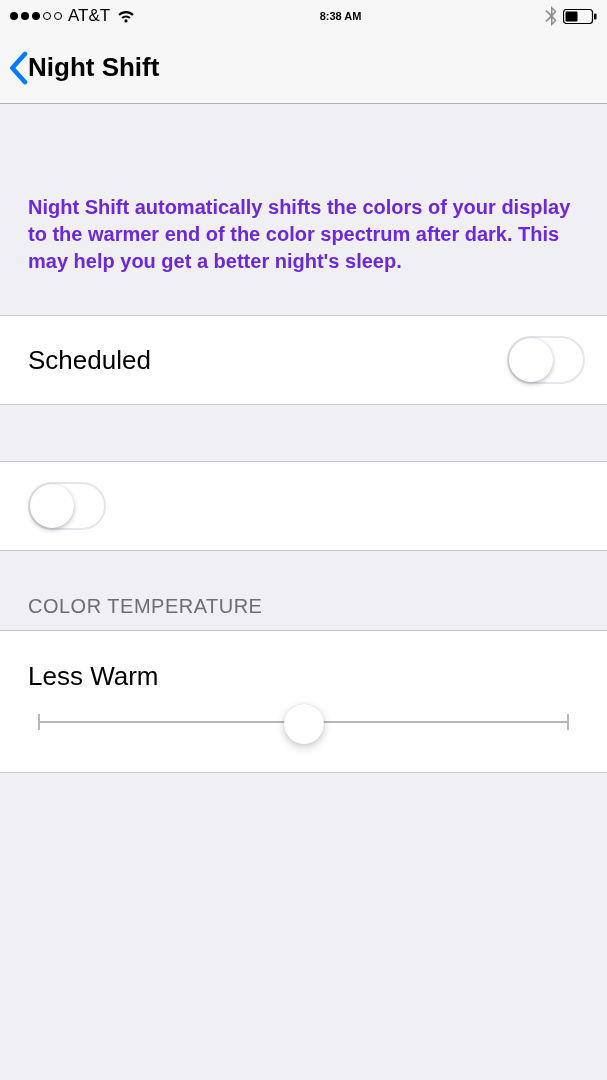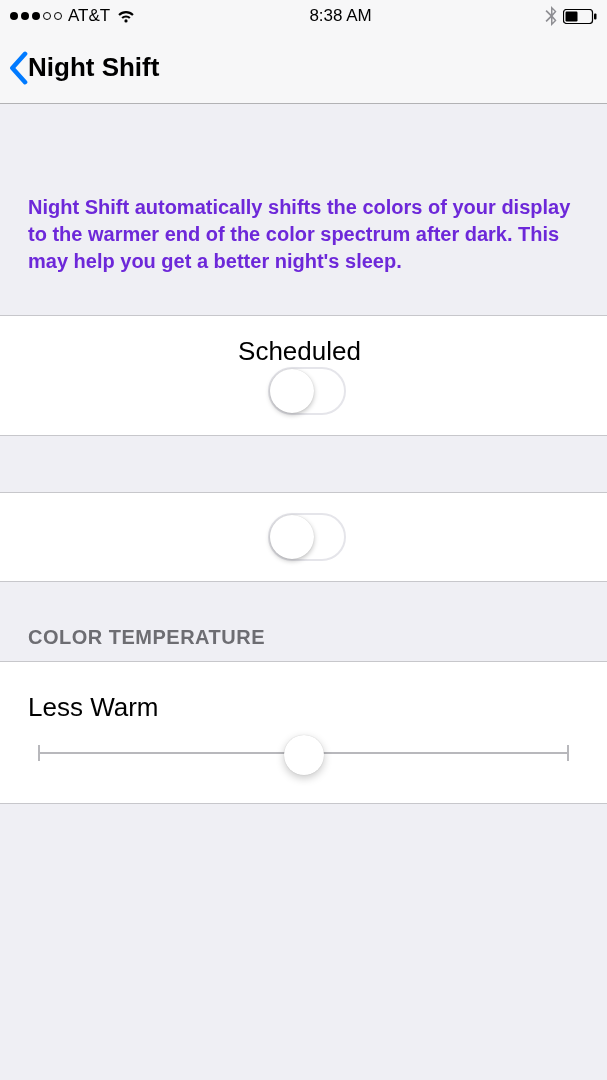--- a/index.html
+++ b/index.html
@@ -22,21 +22,21 @@
     font-size: 17px;
     font-weight: 500;
     gap: 28px;
   }
   .status-left, .status-right { display: flex; align-items: center; gap: 6px; }
   .signal-dots { display: flex; gap: 3px; align-items: center; }
   .dot { width: 8px; height: 8px; border-radius: 50%; background: #000; }
   .dot.empty { background: transparent; border: 1px solid #000; }
   .carrier { font-size: 17px; font-weight: 400; }
   .wifi-icon svg, .bt-icon svg, .battery-icon svg { display: block; }
-  .time { font-size: 17px; font-weight: 400; }
+  .time { font-size: 11px; font-weight: 700; }
   
   .nav-bar {
     height: 72px;
     background: #f7f7f8;
     border-bottom: 1px solid #b2b2b4;
     display: flex;
     align-items: center;
     position: relative;
     padding: 0 8px;
   }
@@ -66,21 +66,20 @@
   
   .cell {
     background: #fff;
     border-top: 1px solid #c7c7cb;
     border-bottom: 1px solid #c7c7cb;
     padding: 20px 22px 20px 28px;
     display: flex;
     align-items: center;
     justify-content: space-between;
     min-height: 84px;
-    flex-direction: column;
   }
   .cell-label {
     font-size: 26px;
     font-weight: 400;
     color: #000;
     white-space: nowrap;
     overflow: hidden;
     text-overflow: ellipsis;
     flex: 1;
     padding-right: 14px;
@@ -103,21 +102,21 @@
     background: #fff;
     border-radius: 50%;
     box-shadow: 0 2px 5px rgba(0,0,0,0.25), 0 0 1px rgba(0,0,0,0.15);
   }
   
   .section-header {
     padding: 44px 28px 12px 28px;
     color: #6d6d72;
     font-size: 20px;
     letter-spacing: 0.5px;
-    font-weight: 700;
+    font-weight: 400;
   }
   
   .slider-cell {
     background: #fff;
     border-top: 1px solid #c7c7cb;
     border-bottom: 1px solid #c7c7cb;
     padding: 18px 28px 30px 28px;
   }
   .slider-labels {
     display: flex;

